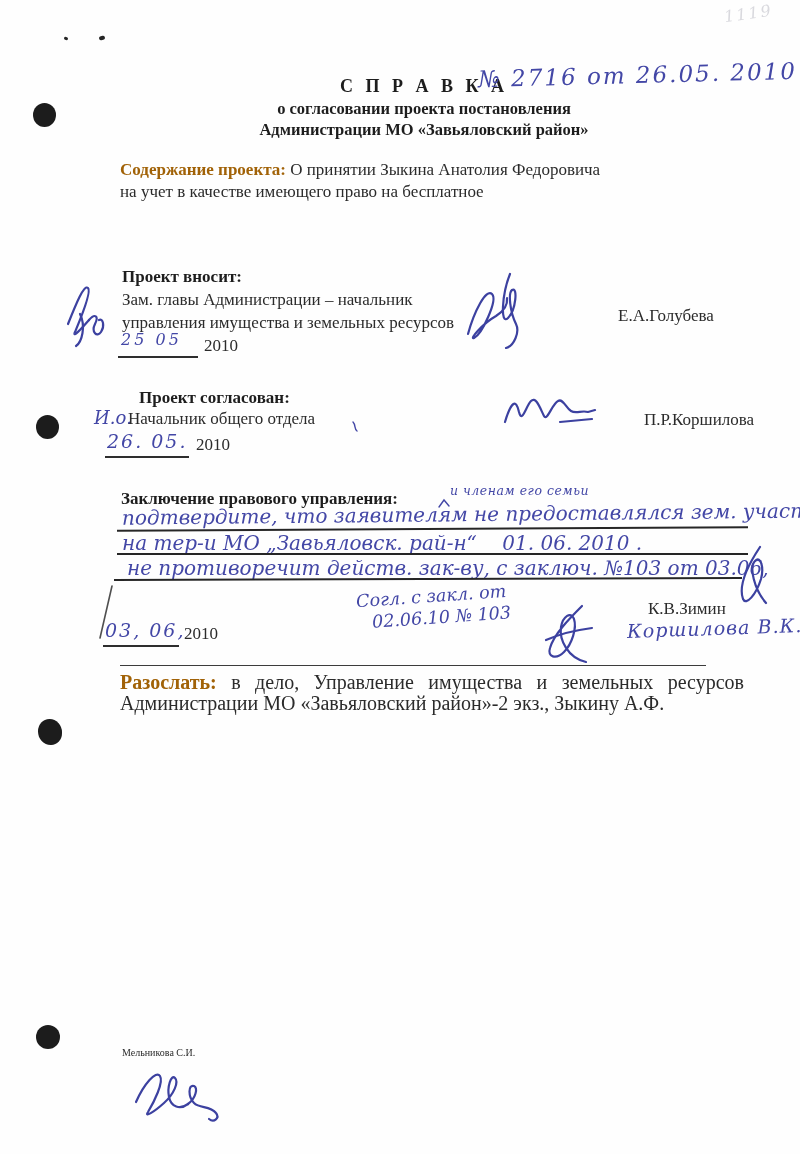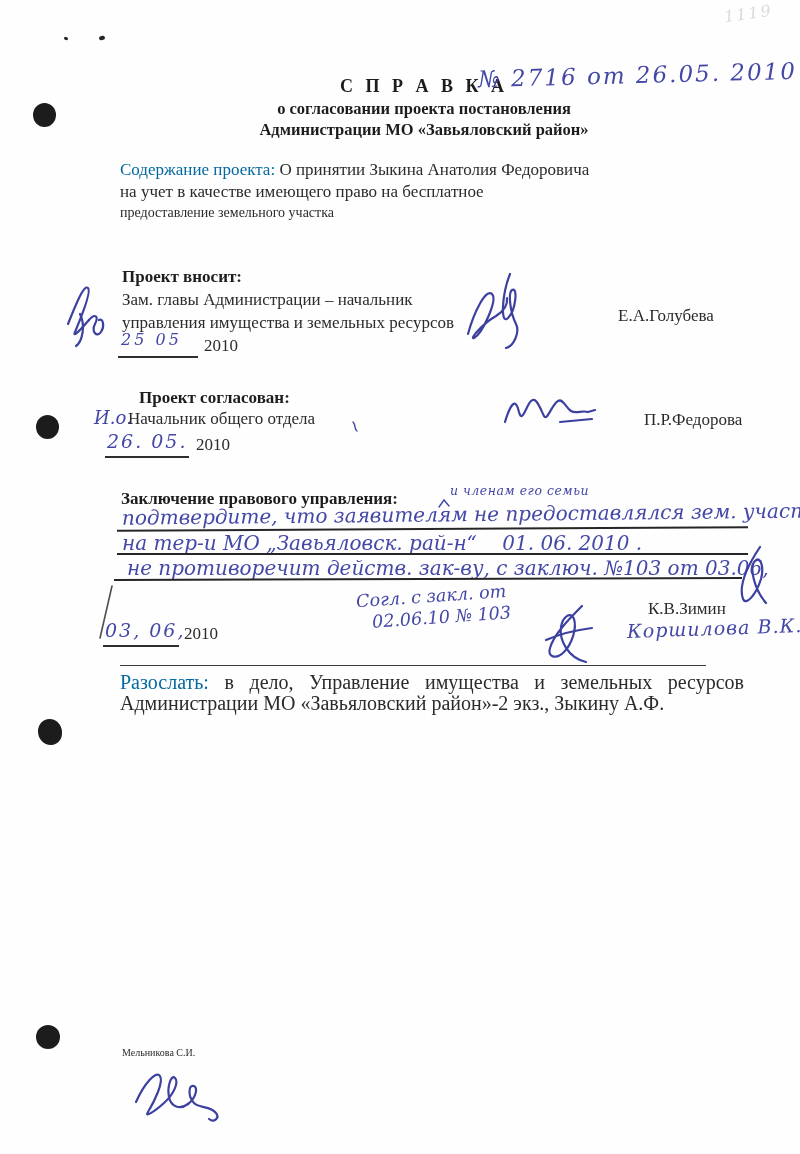--- a/index.html
+++ b/index.html
@@ -1,19 +1,19 @@
 <!DOCTYPE html>
 <html><head>
 <meta charset="utf-8">
 <style>
   html,body{margin:0;padding:0;background:#888;}
   .page{position:relative;width:800px;height:1154px;margin:0 auto;background:#fefefe;
         font-family:"Liberation Serif",serif;color:#2b2b2b;overflow:hidden;}
   .abs{position:absolute;}
-  .b{font-weight:normal;color:#0369a1;}
+  .b{font-weight:bold;color:#a16207;}
   .hand{font-family:"DejaVu Serif",serif;font-style:italic;color:#4347a6;}
   .dot{position:absolute;background:#1c1c1c;border-radius:50%;}
   .dot-a{left:33px;top:103px;width:23px;height:24px;}
   .dot-b{left:36px;top:415px;width:23px;height:24px;}
   .dot-c{left:38px;top:719px;width:24px;height:26px;border-radius:48% 52% 46% 54%;}
   .dot-d{left:36px;top:1025px;width:24px;height:24px;}
   .speck{position:absolute;background:#252525;border-radius:2px;}
   .speck-a{left:64px;top:37px;width:4px;height:3px;transform:rotate(20deg);}
   .speck-b{left:99px;top:36px;width:6px;height:4px;transform:rotate(-10deg);}
   .corner-num{left:724px;top:4px;font-size:16px;color:#d9d9de;font-style:italic;
@@ -90,21 +90,20 @@
   <div class="abs header-block">
     <div class="header-title">С П Р А В К А</div>
     <div>о согласовании проекта постановления</div>
     <div>Администрации МО «Завьяловский район»</div>
   </div>
   <div class="abs hand hw-number">№ 2716 от 26.05. 2010</div>
 
   <div class="abs summary">
     <div><span class="b">Содержание проекта:</span> <span>О принятии  Зыкина Анатолия Федоровича</span></div>
     <div>на учет в качестве имеющего право на бесплатное</div>
-    <div class="summary-small">предоставление земельного участка</div>
   </div>
 
   <div class="h-bold vnosit-heading">Проект вносит:</div>
   <div class="body-t vnosit-role2">управления имущества и земельных ресурсов</div>
   <div class="body-t vnosit-role1">Зам. главы Администрации – начальник</div>
   <div class="abs hand vnosit-date">25 05</div>
   <div class="ink-line vnosit-date-line"></div>
   <div class="body-t vnosit-year">2010</div>
   <div class="body-t vnosit-name">Е.А.Голубева</div>
   <svg class="abs sig sig-margin" width="50" height="80" viewBox="0 0 50 80">
@@ -123,21 +122,21 @@
   <svg class="abs blue-sm ink-mark" width="10" height="13" viewBox="0 0 10 13">
       <path d="M3 2 C 6 5 4 9 7 11"></path>
     </svg>
   <div class="abs hand sogl-date">26. 05.</div>
   <div class="ink-line sogl-date-line"></div>
   <div class="body-t sogl-year">2010</div>
   <svg class="abs sig sig-fedorova" width="100" height="40" viewBox="0 0 100 40">
     <path d="M5 30 C 11 10 16 6 19 20 C 22 32 26 14 31 9 C 36 4 40 16 44 24 C 47 30 52 12 58 9 C 63 6 66 16 71 19 C 76 22 82 18 88 20 L 95 18"></path>
     <path d="M60 30 L 92 27"></path>
   </svg>
-  <div class="body-t sogl-name">П.Р.Федорова</div>
+  <div class="body-t sogl-name">П.Р.Коршилова</div>
 
   <div class="h-bold legal-heading">Заключение правового управления:</div>
   <div class="abs hand legal-insertion">и членам его семьи</div>
   <svg class="abs blue-sm caret" width="14" height="12" viewBox="0 0 14 12">
       <path d="M2 10 L 7 3 L 12 9"></path>
     </svg>
   <div class="abs hand legal-line1">подтвердите, что заявителям не предоставлялся зем. участок</div>
   <div class="ink-rule legal-u1"></div>
   <div class="abs hand legal-line2">на тер-и МО „Завьяловск. рай-н“    01. 06. 2010 .</div>
   <div class="ink-rule legal-u2"></div>

